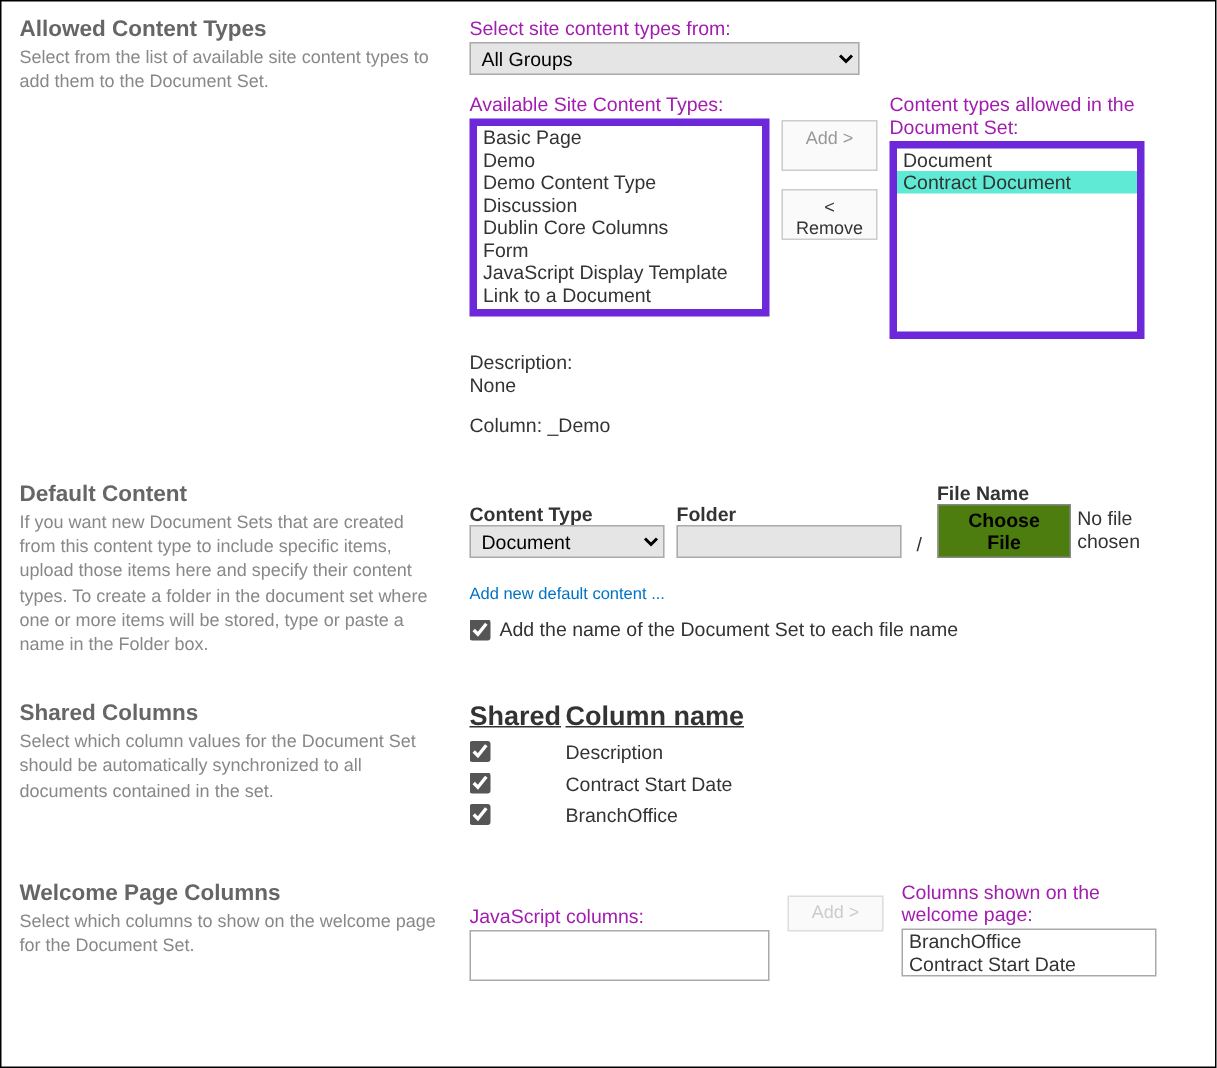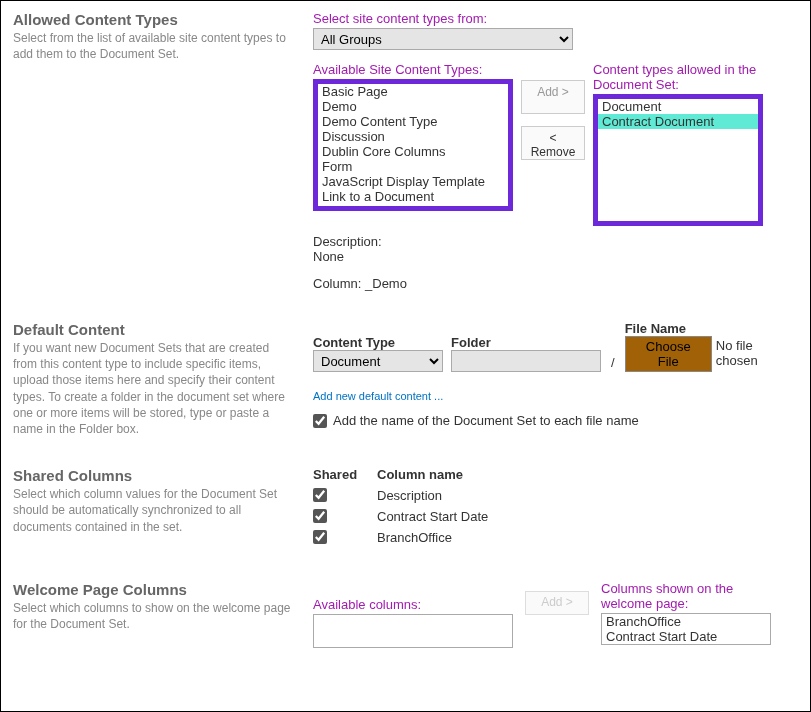--- a/index.html
+++ b/index.html
@@ -99,42 +99,43 @@
   display: flex;
   gap: 8px;
   align-items: flex-end;
 }
 .dc-col { display: flex; flex-direction: column; }
 .ct-select { width: 130px; height: 22px; }
 .folder-input { width: 150px; height: 22px; border: 1px solid #aaa; }
 .slash { padding: 0 2px 2px 2px; }
 .file-btn {
   border: 1px solid #888;
-  background: #a16207;
+  background: #4d7c0f;
   padding: 2px 8px;
   font-size: 13px;
   cursor: pointer;
+  font-weight: bold;
 }
 .file-status { font-size: 13px; padding-bottom: 2px; padding-left: 4px;}
 .link-text {
   color: #0072c6;
   font-size: 11px;
   margin-top: 18px;
   display: inline-block;
   cursor: pointer;
 }
 .cb-row {
   display: flex;
   align-items: center;
   gap: 6px;
   margin-top: 10px;
   font-size: 13px;
 }
 .shared-table { margin-top: 0; }
-.shared-header { display: flex; font-weight: 600; font-size: 13px; margin-bottom: 6px; }
+.shared-header { display: flex; font-weight: 600; font-size: 18px; margin-bottom: 6px; text-decoration: underline; }
 .sh-col1 { width: 64px; }
 .shared-row { display: flex; align-items: flex-start; margin-bottom: 4px; font-size: 13px;}
 .shared-row .sh-col1 { width: 64px; }
 input[type="checkbox"] { width: 14px; height: 14px; accent-color: #555; }
 .wp-lists { display: flex; gap: 12px; align-items: flex-start; }
 .wp-empty {
   border: 1px solid #aaa;
   width: 200px;
   height: 34px;
   background: #fff;
@@ -276,21 +277,21 @@
 </div>
 
 <div class="section" style="margin-bottom:0">
   <div class="left-col">
     <div class="section-title">Welcome Page Columns</div>
     <div class="section-desc">Select which columns to show on the welcome page for the Document Set.</div>
   </div>
   <div class="right-col">
     <div class="wp-lists">
       <div>
-        <div class="field-label" style="margin-top:16px">Available columns:</div>
+        <div class="field-label" style="margin-top:16px">JavaScript columns:</div>
         <div class="wp-empty"></div>
       </div>
       <div class="wp-mid-btn">Add &gt;</div>
       <div>
         <div class="field-label" style="width:180px">Columns shown on the welcome page:</div>
         <div class="wp-right" id="wp-shown">
             <div class="list-item">BranchOffice</div>
             <div class="list-item">Contract Start Date</div>
           </div>
       </div>

